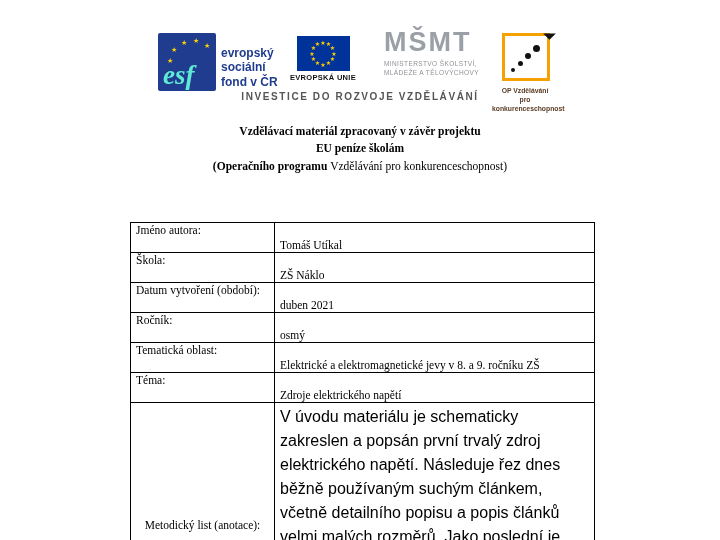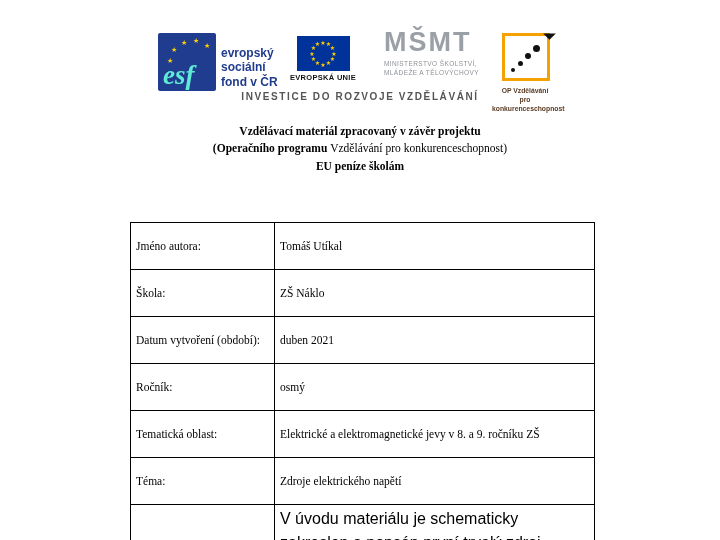--- a/index.html
+++ b/index.html
@@ -39,21 +39,21 @@
              font-family:"Liberation Sans",sans-serif;font-weight:bold;font-size:10px;
              letter-spacing:1.6px;color:#555;}
 
   
   .intro{position:absolute;top:123px;left:0;width:720px;text-align:center;
          font-weight:bold;font-size:11.5px;line-height:1.5;}
   .intro .normal{font-weight:normal;}
 
   
   .info-table{position:absolute;left:130px;top:222px;width:465px;border-collapse:collapse;}
-  .info-table td{border:1px solid #000;font-size:11.5px;padding:17px 5px;}
+  .info-table td{border:1px solid #000;font-size:11.5px;padding:1px 5px;}
   .info-table td.label{width:133px;vertical-align:top;}
   .info-table td.value{vertical-align:bottom;}
   .info-table tr.normal-row{height:30px;}
   .info-table tr.anno-row{height:106px;}
   .info-table tr.anno-row td.label{vertical-align:middle;text-align:center;}
   .info-table tr.anno-row td.value{vertical-align:top;
       font-family:"Liberation Sans",sans-serif;font-size:16px;line-height:1.5;padding-top:2px;}
 </style>
 </head>
 <body>
@@ -113,22 +113,22 @@
     <div class="opvk-caption">
       <div>OP Vzdělávání</div>
       <div>pro konkurenceschopnost</div>
     </div>
   </div>
 
   <div class="investice">INVESTICE DO ROZVOJE VZDĚLÁVÁNÍ</div>
 
   <div class="intro">
     <div>Vzdělávací materiál zpracovaný v závěr projektu</div>
+    <div>EU peníze školám</div>
     <div><span>(Operačního programu </span><span class="normal">Vzdělávání pro konkurenceschopnost)</span></div>
-    <div>EU peníze školám</div>
   </div>
 
   <table class="info-table">
     <tbody>
         <tr class="normal-row">
       <td class="label">Jméno autora:</td>
       <td class="value">Tomáš Utíkal</td>
     </tr>
     <tr class="normal-row">
       <td class="label">Škola:</td>

